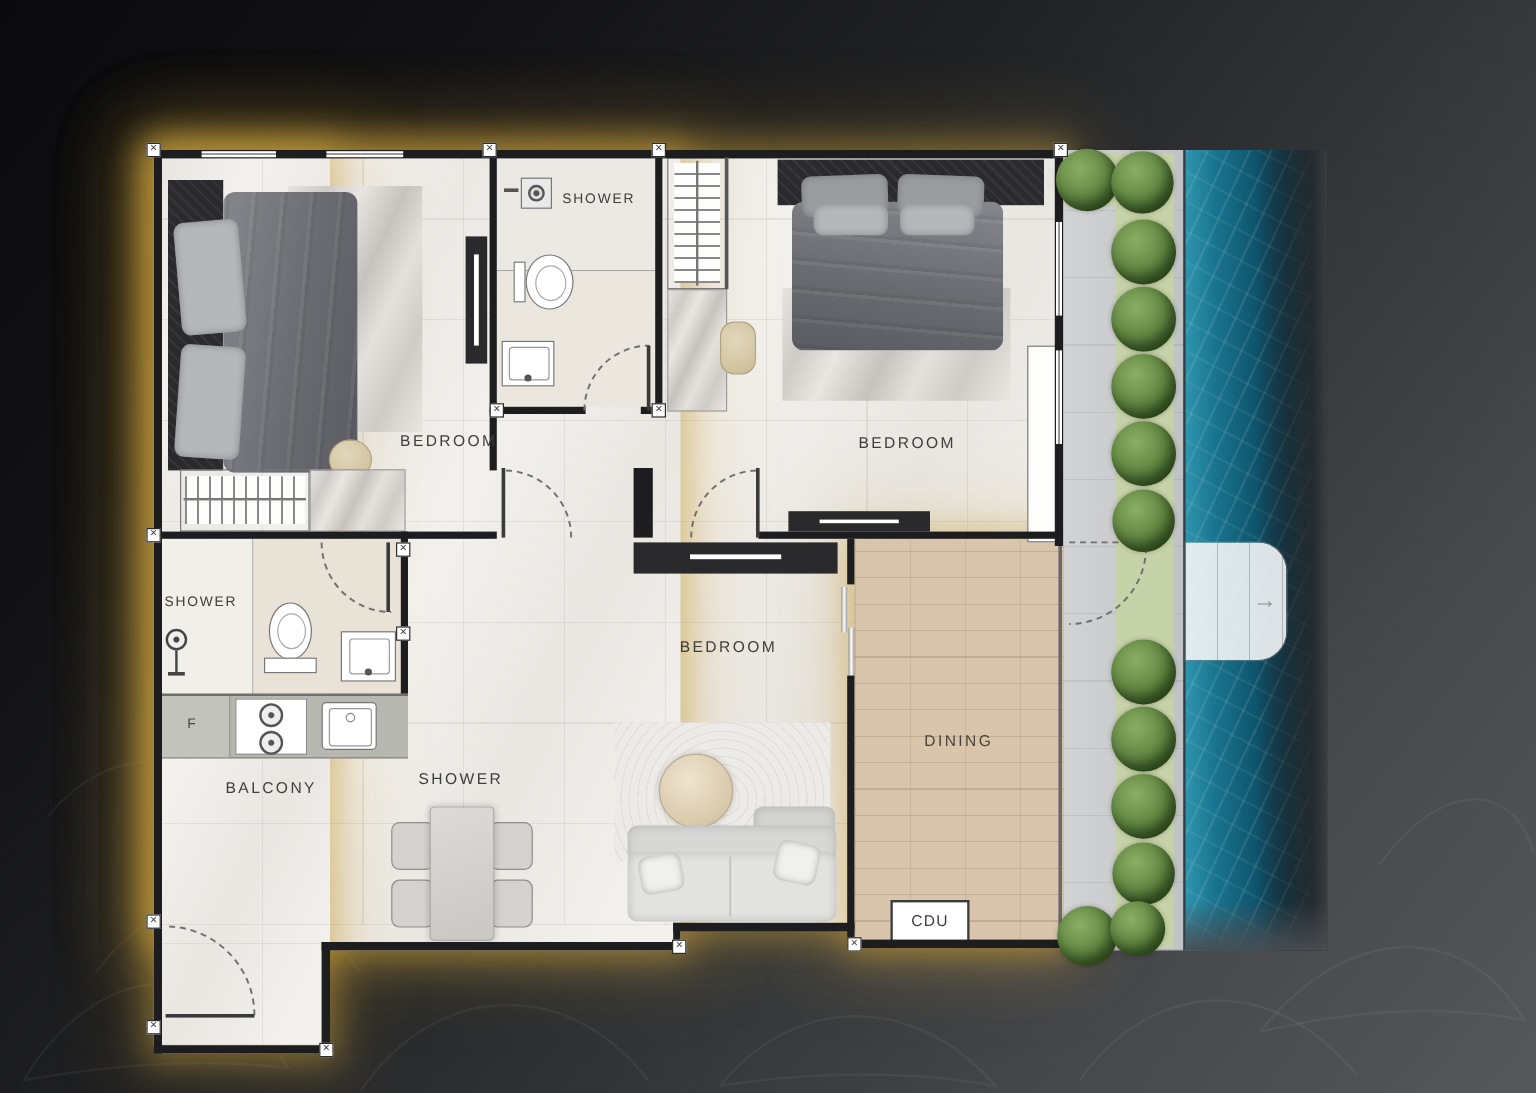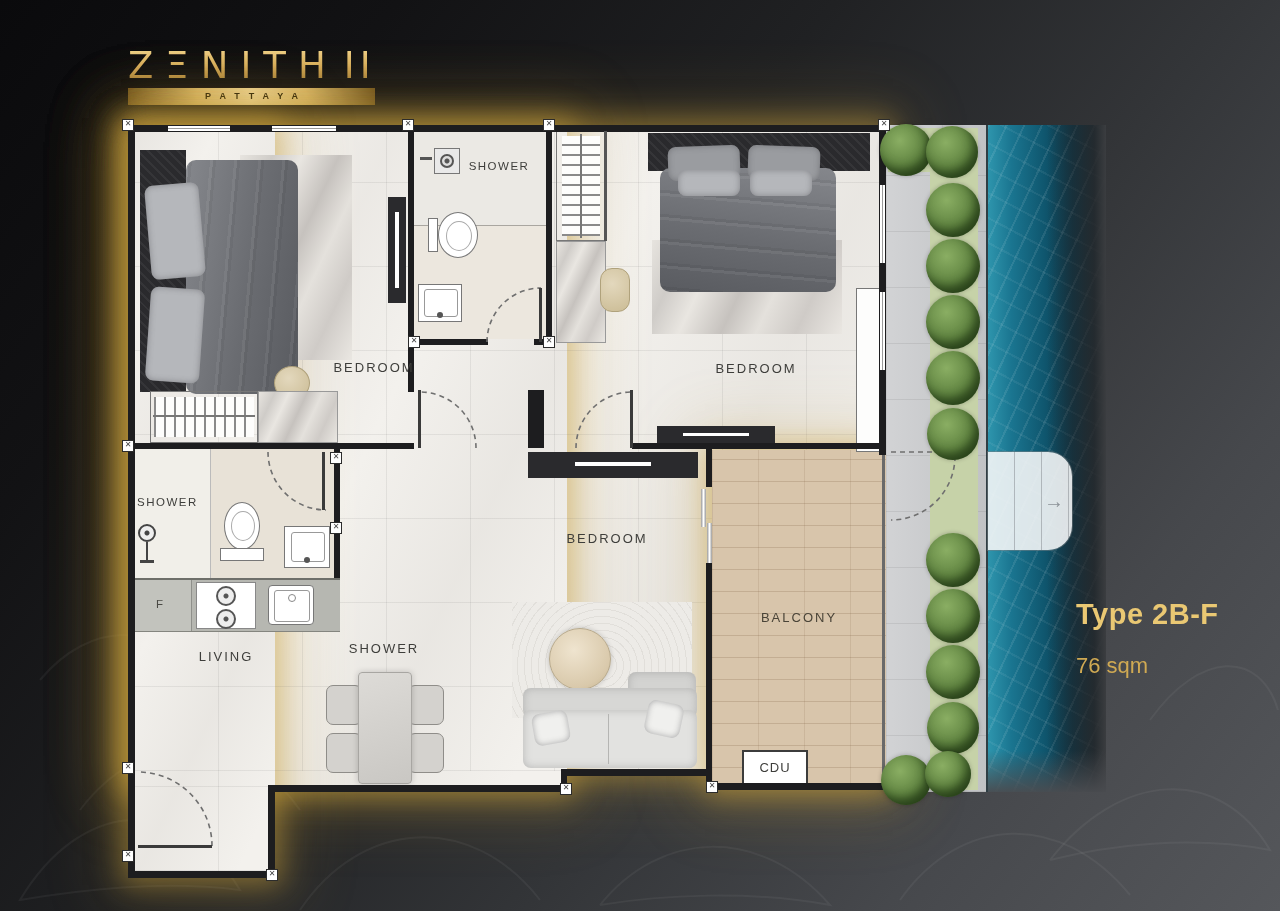--- a/index.html
+++ b/index.html
@@ -59,24 +59,20 @@
       <path d="M300 350 C 360 260, 470 250, 540 340"></path>
       <path d="M600 345 C 660 270, 760 265, 830 345 C 750 330, 660 335, 600 345"></path>
       <path d="M900 340 C 960 255, 1060 250, 1130 335"></path>
       <path d="M1050 300 C 1120 210, 1220 205, 1270 290 C 1190 275, 1110 285, 1050 300"></path>
       <path d="M80 250 C 140 170, 240 165, 300 250"></path>
       <path d="M1150 160 C 1200 90, 1260 90, 1278 150"></path>
       <path d="M40 120 C 90 60, 160 60, 200 120"></path>
     </g>
   </svg>
 
-  <div class="a" style="left:128px;top:44px;">
-    <div id="logo-title"><span>ZΞNITH</span><span id="logo-suffix">II</span></div>
-    <div id="logo-bar" class="a" style="left:0;top:44px;width:247px;height:17px;"><span>PATTAYA</span></div>
-  </div>
 
   <div class="a floor glow" style="left:128px;top:125px;width:758px;height:648px;"></div>
   <div class="a floor glow" style="left:128px;top:125px;width:439px;height:667px;"></div>
   <div class="a floor glow" style="left:128px;top:125px;width:147px;height:753px;"></div>
   <div class="a grid" style="left:134px;top:131px;width:745px;height:640px;"></div>
   <div class="a grid" style="left:134px;top:771px;width:134px;height:100px;"></div>
 
   <div class="a" style="left:414px;top:131px;width:132px;height:94px;background:#ebe9e4;border-bottom:1px solid #a9a6a0;"></div>
   <div class="a" style="left:414px;top:226px;width:132px;height:113px;background:#ece7de;"></div>
   <div class="a" style="left:134px;top:449px;width:76px;height:129px;background:#f1efe9;"></div>
@@ -211,29 +207,25 @@
       <path d="M955 456 A64 64 0 0 1 891 520"></path>
       <path d="M891 452 L953 452"></path>
     </g>
   </svg>
 
   <div class="lbl sm" style="left:499px;top:161px;">SHOWER</div>
   <div class="lbl sm left" style="left:137px;top:497px;">SHOWER</div>
   <div class="lbl" style="left:374px;top:361px;">BEDROOM</div>
   <div class="lbl" style="left:756px;top:362px;">BEDROOM</div>
   <div class="lbl" style="left:607px;top:532px;">BEDROOM</div>
-  <div class="lbl" style="left:226px;top:650px;">LIVING</div>
+  <div class="lbl" style="left:226px;top:650px;">BALCONY</div>
   <div class="lbl" style="left:384px;top:642px;">SHOWER</div>
-  <div class="lbl" style="left:799px;top:611px;color:#4a4438;">BALCONY</div>
+  <div class="lbl" style="left:799px;top:611px;color:#4a4438;">DINING</div>
   <div class="lbl sm left" style="left:156px;top:599px;color:#4a4a45;">F</div>
 
-  <div class="a" style="left:1076px;top:598px;">
-    <div id="type-title">Type 2B-F</div>
-    <div id="type-area" style="margin-top:22px;">76 sqm</div>
-  </div>
 
 <div class="a bush" style="left: 880px; top: 124px; width: 52px; height: 52px;"></div>
     <div class="a bush" style="left: 926px; top: 126px; width: 52px; height: 52px;"></div>
     <div class="a bush" style="left: 926px; top: 183px; width: 54px; height: 54px;"></div>
     <div class="a bush" style="left: 926px; top: 239px; width: 54px; height: 54px;"></div>
     <div class="a bush" style="left: 926px; top: 295px; width: 54px; height: 54px;"></div>
     <div class="a bush" style="left: 926px; top: 351px; width: 54px; height: 54px;"></div>
     <div class="a bush" style="left: 927px; top: 408px; width: 52px; height: 52px;"></div>
     <div class="a bush" style="left: 926px; top: 533px; width: 54px; height: 54px;"></div>
     <div class="a bush" style="left: 926px; top: 589px; width: 54px; height: 54px;"></div>

